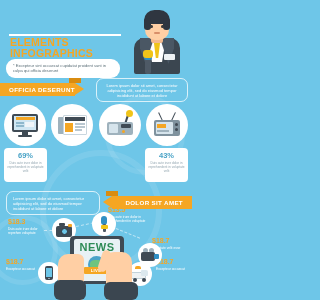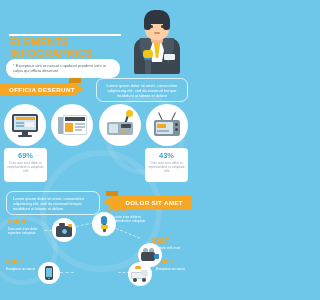--- a/index.html
+++ b/index.html
@@ -361,14 +361,27 @@
     <div class="g-p-btn"></div>
   </div>
   <div class="icirc icirc-van">
     <div class="g-van-d"></div>
     <div class="g-van-b"></div>
     <div class="g-van-c"></div>
     <div class="g-van-w1"></div>
     <div class="g-van-w2"></div>
   </div>
 
+  <div class="tablet-wrap">
+    <div class="tab-frame"></div>
+    <div class="tab-scr"></div>
+    <div class="tab-news">NEWS</div>
+    <div class="tab-globe"></div>
+    <div class="tab-live">LIVE</div>
+    <div class="tab-dot"></div>
+    <div class="hand-l"></div>
+    <div class="hand-r"></div>
+    <div class="finger"></div>
+    <div class="sleeve-l"></div>
+    <div class="sleeve-r"></div>
+  </div>
 
 </div>
 
 </body></html>

